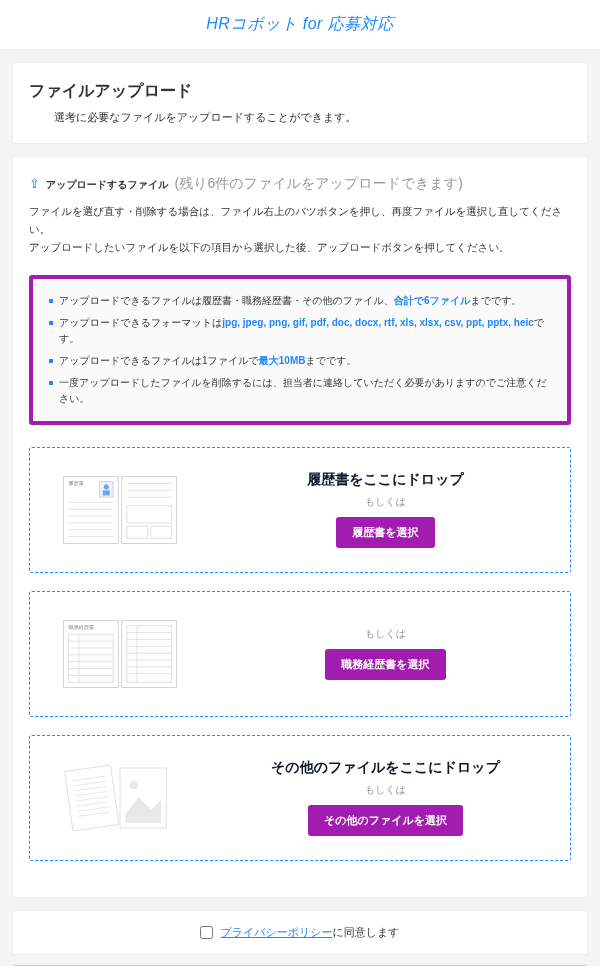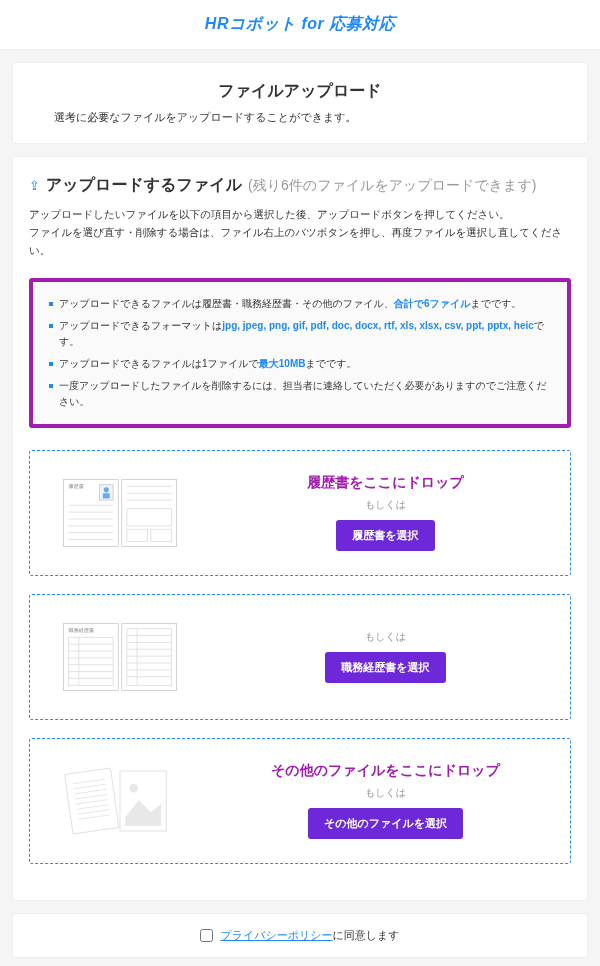--- a/index.html
+++ b/index.html
@@ -1,40 +1,40 @@
 <!DOCTYPE html>
 <html><head>
 <meta charset="utf-8">
 <style>
 * { margin: 0; padding: 0; box-sizing: border-box; }
 body { font-family: "Hiragino Kaku Gothic ProN", "メイリオ", sans-serif; background: #f5f5f5; width: 600px; margin: 0 auto; font-size: 11px; color: #333; }
 .header { background: #fff; text-align: center; padding: 14px 0; border-bottom: 1px solid #eee; }
-.logo { font-weight: bold; font-style: italic; font-size: 16px; color: #1e88ff; letter-spacing: 0.5px; }
+.logo { font-weight: normal; font-style: italic; font-size: 16px; color: #1e88ff; letter-spacing: 0.5px; }
 .logo .for { font-style: italic; }
 .container { padding: 12px; }
 .card { background: #fff; border: 1px solid #eee; border-radius: 3px; padding: 18px 16px; margin-bottom: 12px; }
-.page-title { font-size: 16px; font-weight: bold; margin-bottom: 8px; text-align: center; }
+.page-title { font-size: 16px; font-weight: bold; margin-bottom: 8px; }
 .page-desc { font-size: 11px; color: #333; margin-left: 25px; }
 .section-head { display: flex; align-items: baseline; gap: 6px; margin-bottom: 10px; }
 .section-icon { color: #1e88ff; font-size: 13px; }
-.section-title { font-size: 16px; font-weight: bold; }
+.section-title { font-size: 10px; font-weight: bold; }
 .section-sub { font-size: 14px; color: #999; }
 .instr { font-size: 10.5px; line-height: 1.7; margin-bottom: 18px; }
 .rules-box { background: #fafafa; border: 4px solid #a21caf; border-radius: 3px; padding: 14px 16px; margin-bottom: 22px; }
 .rules-box ul { list-style: none; }
 .rules-box li { position: relative; padding-left: 10px; font-size: 10px; line-height: 1.6; margin-bottom: 6px; }
 .rules-box li:last-child { margin-bottom: 0; }
 .rules-box li::before { content: ""; position: absolute; left: 0; top: 6px; width: 4px; height: 4px; background: #1e88ff; }
 .blue { color: #1e88ff; font-weight: bold; }
 .dropzone { border: 1.5px dashed #1e88ff; border-radius: 3px; padding: 22px 12px; margin-bottom: 18px; display: flex; align-items: center; gap: 16px; }
 .dz-left { width: 155px; display: flex; justify-content: center; align-items: center; }
 .dz-right { flex: 1; text-align: center; }
-.dz-title { color: #a21caf; font-size: 14px; font-weight: bold; margin-bottom: 6px; }
+.dz-title { color: #0f172a; font-size: 14px; font-weight: bold; margin-bottom: 6px; }
 .dz-or { font-size: 10px; color: #999; margin-bottom: 8px; }
-.dz-btn { display: inline-block; background: #6d28d9; color: #fff; font-size: 11px; font-weight: bold; padding: 8px 16px; border-radius: 3px; border: none; cursor: pointer; }
+.dz-btn { display: inline-block; background: #a21caf; color: #fff; font-size: 11px; font-weight: bold; padding: 8px 16px; border-radius: 3px; border: none; cursor: pointer; }
 .doc-svg { width: 120px; height: 80px; }
 .consent { background: #fff; border: 1px solid #eee; border-radius: 3px; padding: 14px; text-align: center; font-size: 11px; margin-bottom: 10px; }
 .consent input { vertical-align: middle; margin-right: 4px; }
 .link { color: #1e88ff; text-decoration: underline; }
 .upload-main { background: #a7d4ff; color: #fff; font-size: 13px; font-weight: bold; text-align: center; padding: 14px; border-radius: 3px; border: none; width: 100%; cursor: pointer; }
 </style>
 </head>
 <body>
 
 <div class="header">
@@ -48,22 +48,22 @@
     <div class="page-desc">選考に必要なファイルをアップロードすることができます。</div>
   </div>
 
   <div class="card">
     <div class="section-head">
       <span class="section-icon">⇪</span>
       <span class="section-title">アップロードするファイル</span>
       <span class="section-sub">(残り6件のファイルをアップロードできます)</span>
     </div>
     <div class="instr">
+      <div>ファイルを選び直す・削除する場合は、ファイル右上のバツボタンを押し、再度ファイルを選択し直してください。</div>
       <div>アップロードしたいファイルを以下の項目から選択した後、アップロードボタンを押してください。</div>
-      <div>ファイルを選び直す・削除する場合は、ファイル右上のバツボタンを押し、再度ファイルを選択し直してください。</div>
     </div>
 
     <div class="rules-box">
       <ul>
         <li><span>アップロードできるファイルは履歴書・職務経歴書・その他のファイル、</span><span class="blue">合計で6ファイル</span><span>までです。</span></li>
         <li><span>アップロードできるフォーマットは</span><span class="blue">jpg, jpeg, png, gif, pdf, doc, docx, rtf, xls, xlsx, csv, ppt, pptx, heic</span><span>です。</span></li>
         <li><span>アップロードできるファイルは1ファイルで</span><span class="blue">最大10MB</span><span>までです。</span></li>
         <li><span>一度アップロードしたファイルを削除するには、担当者に連絡していただく必要がありますのでご注意ください。</span></li>
       </ul>
     </div>

